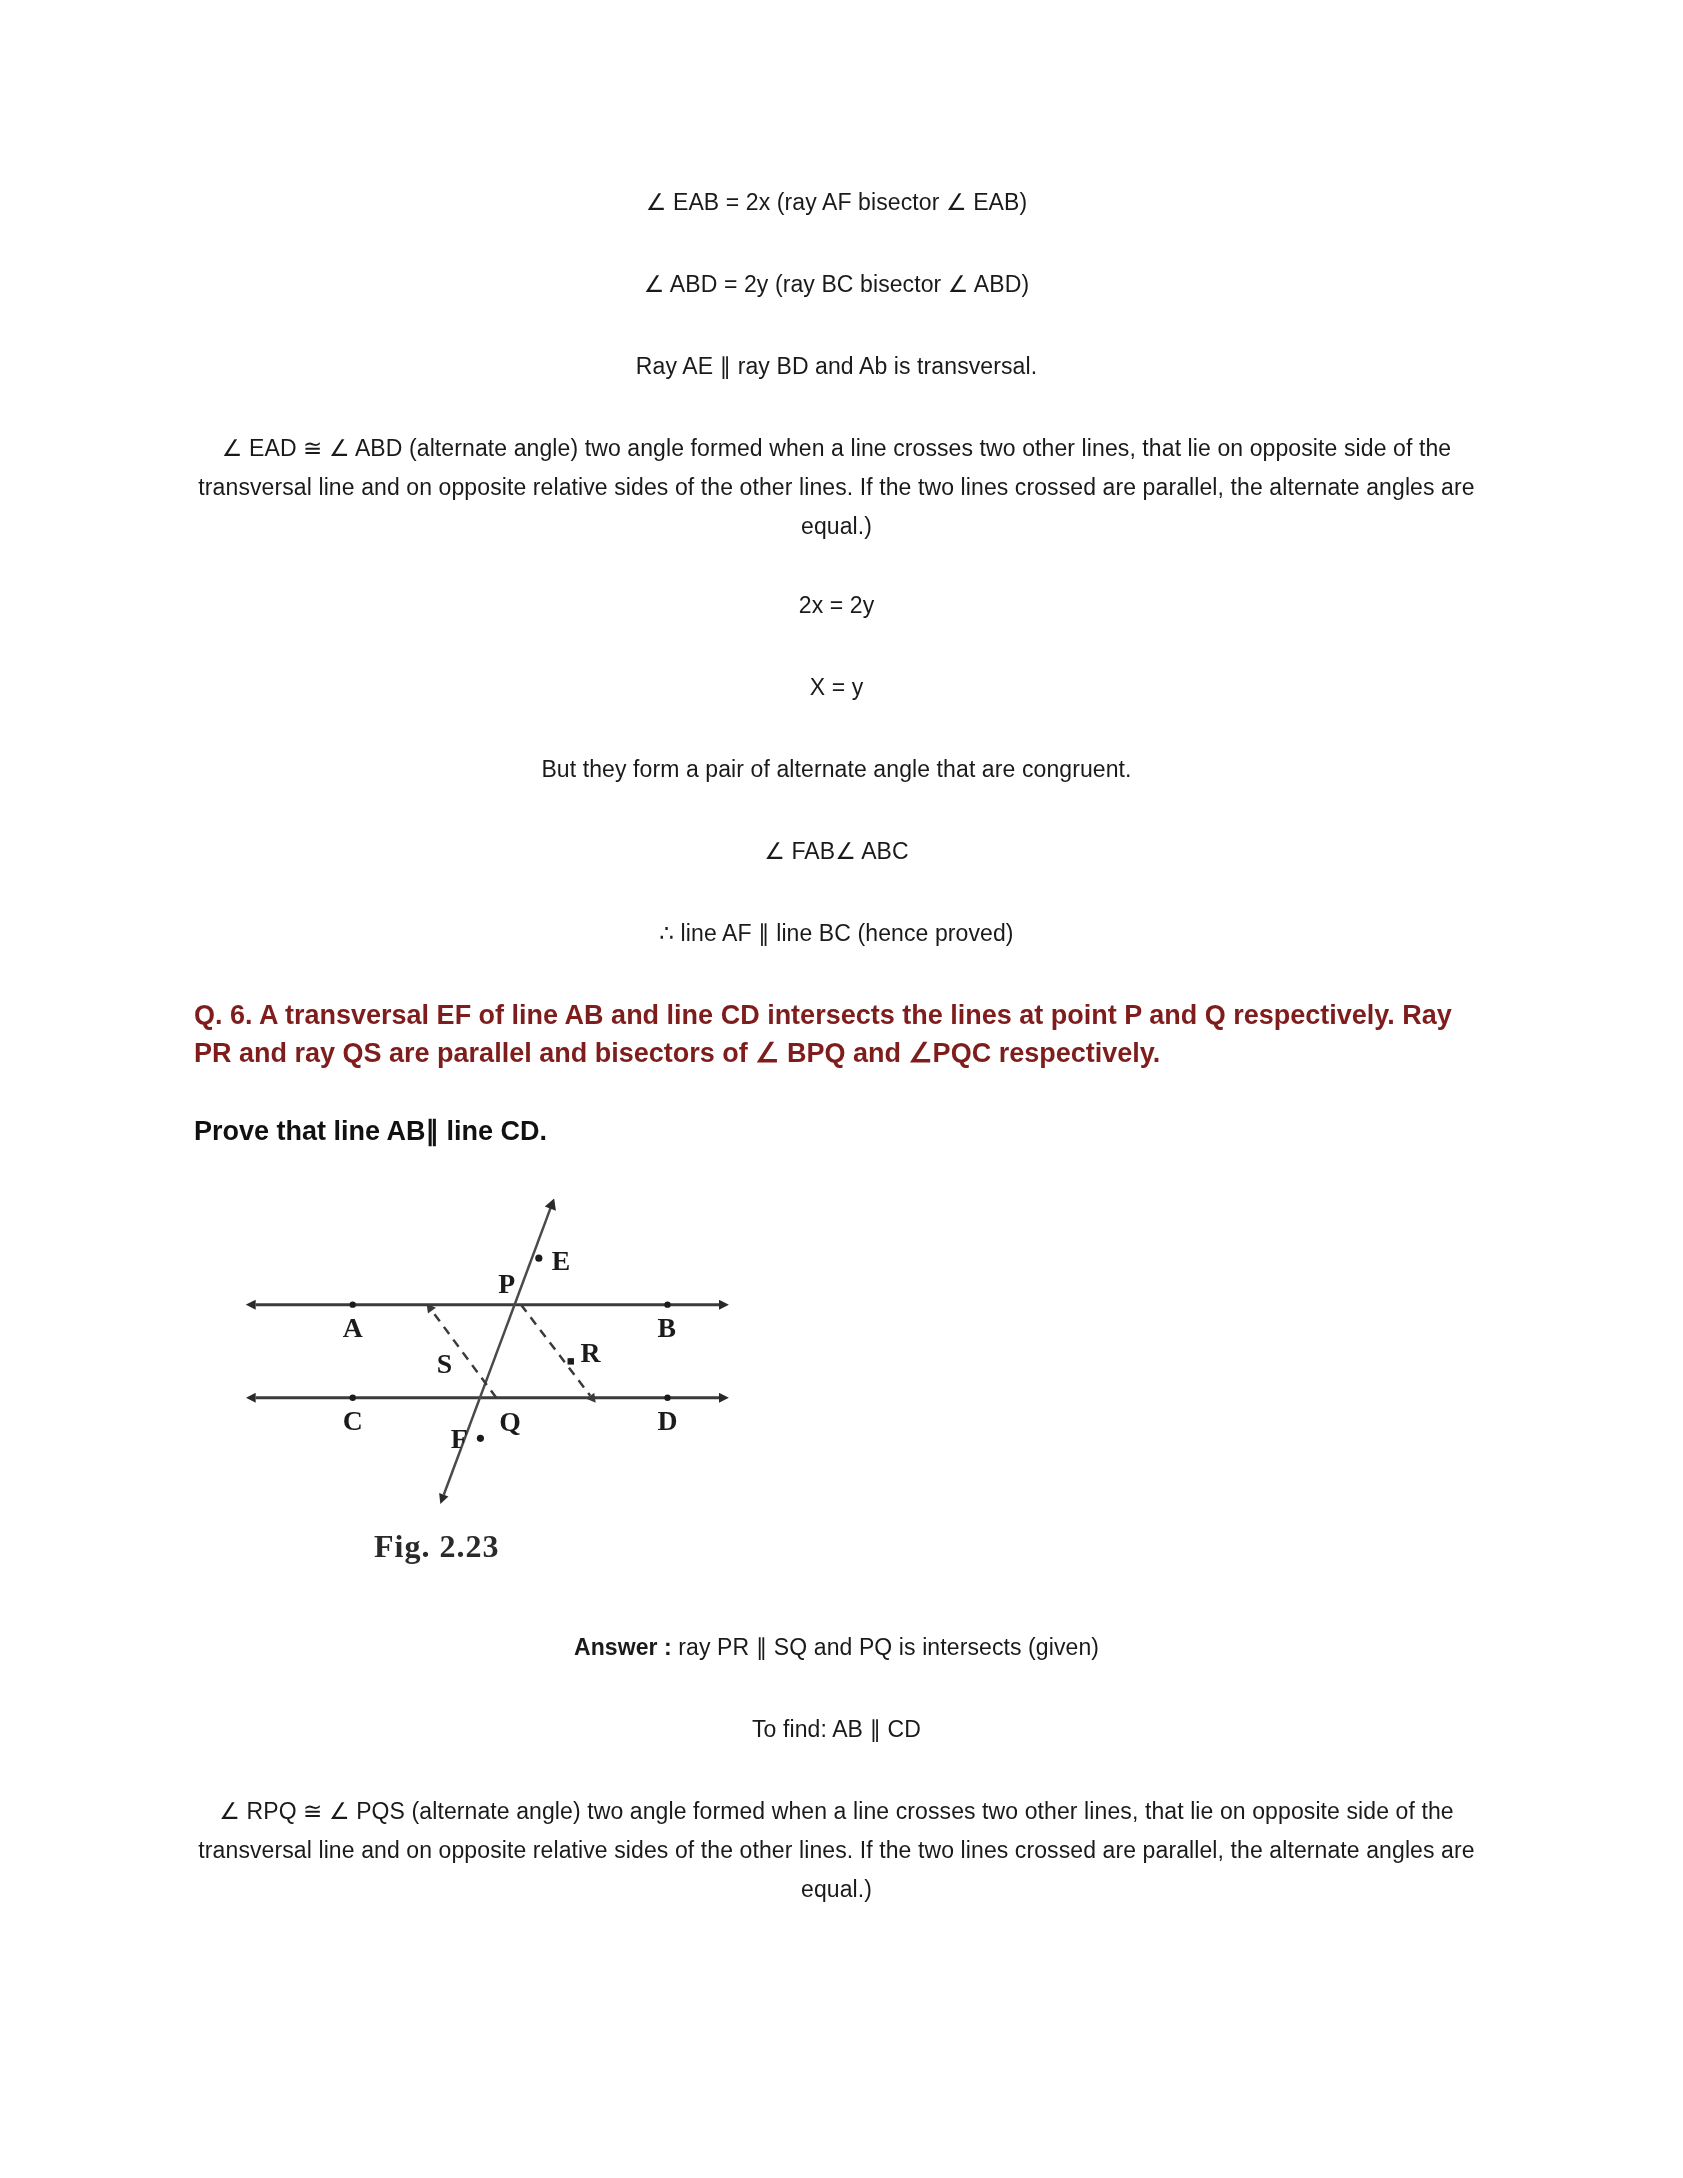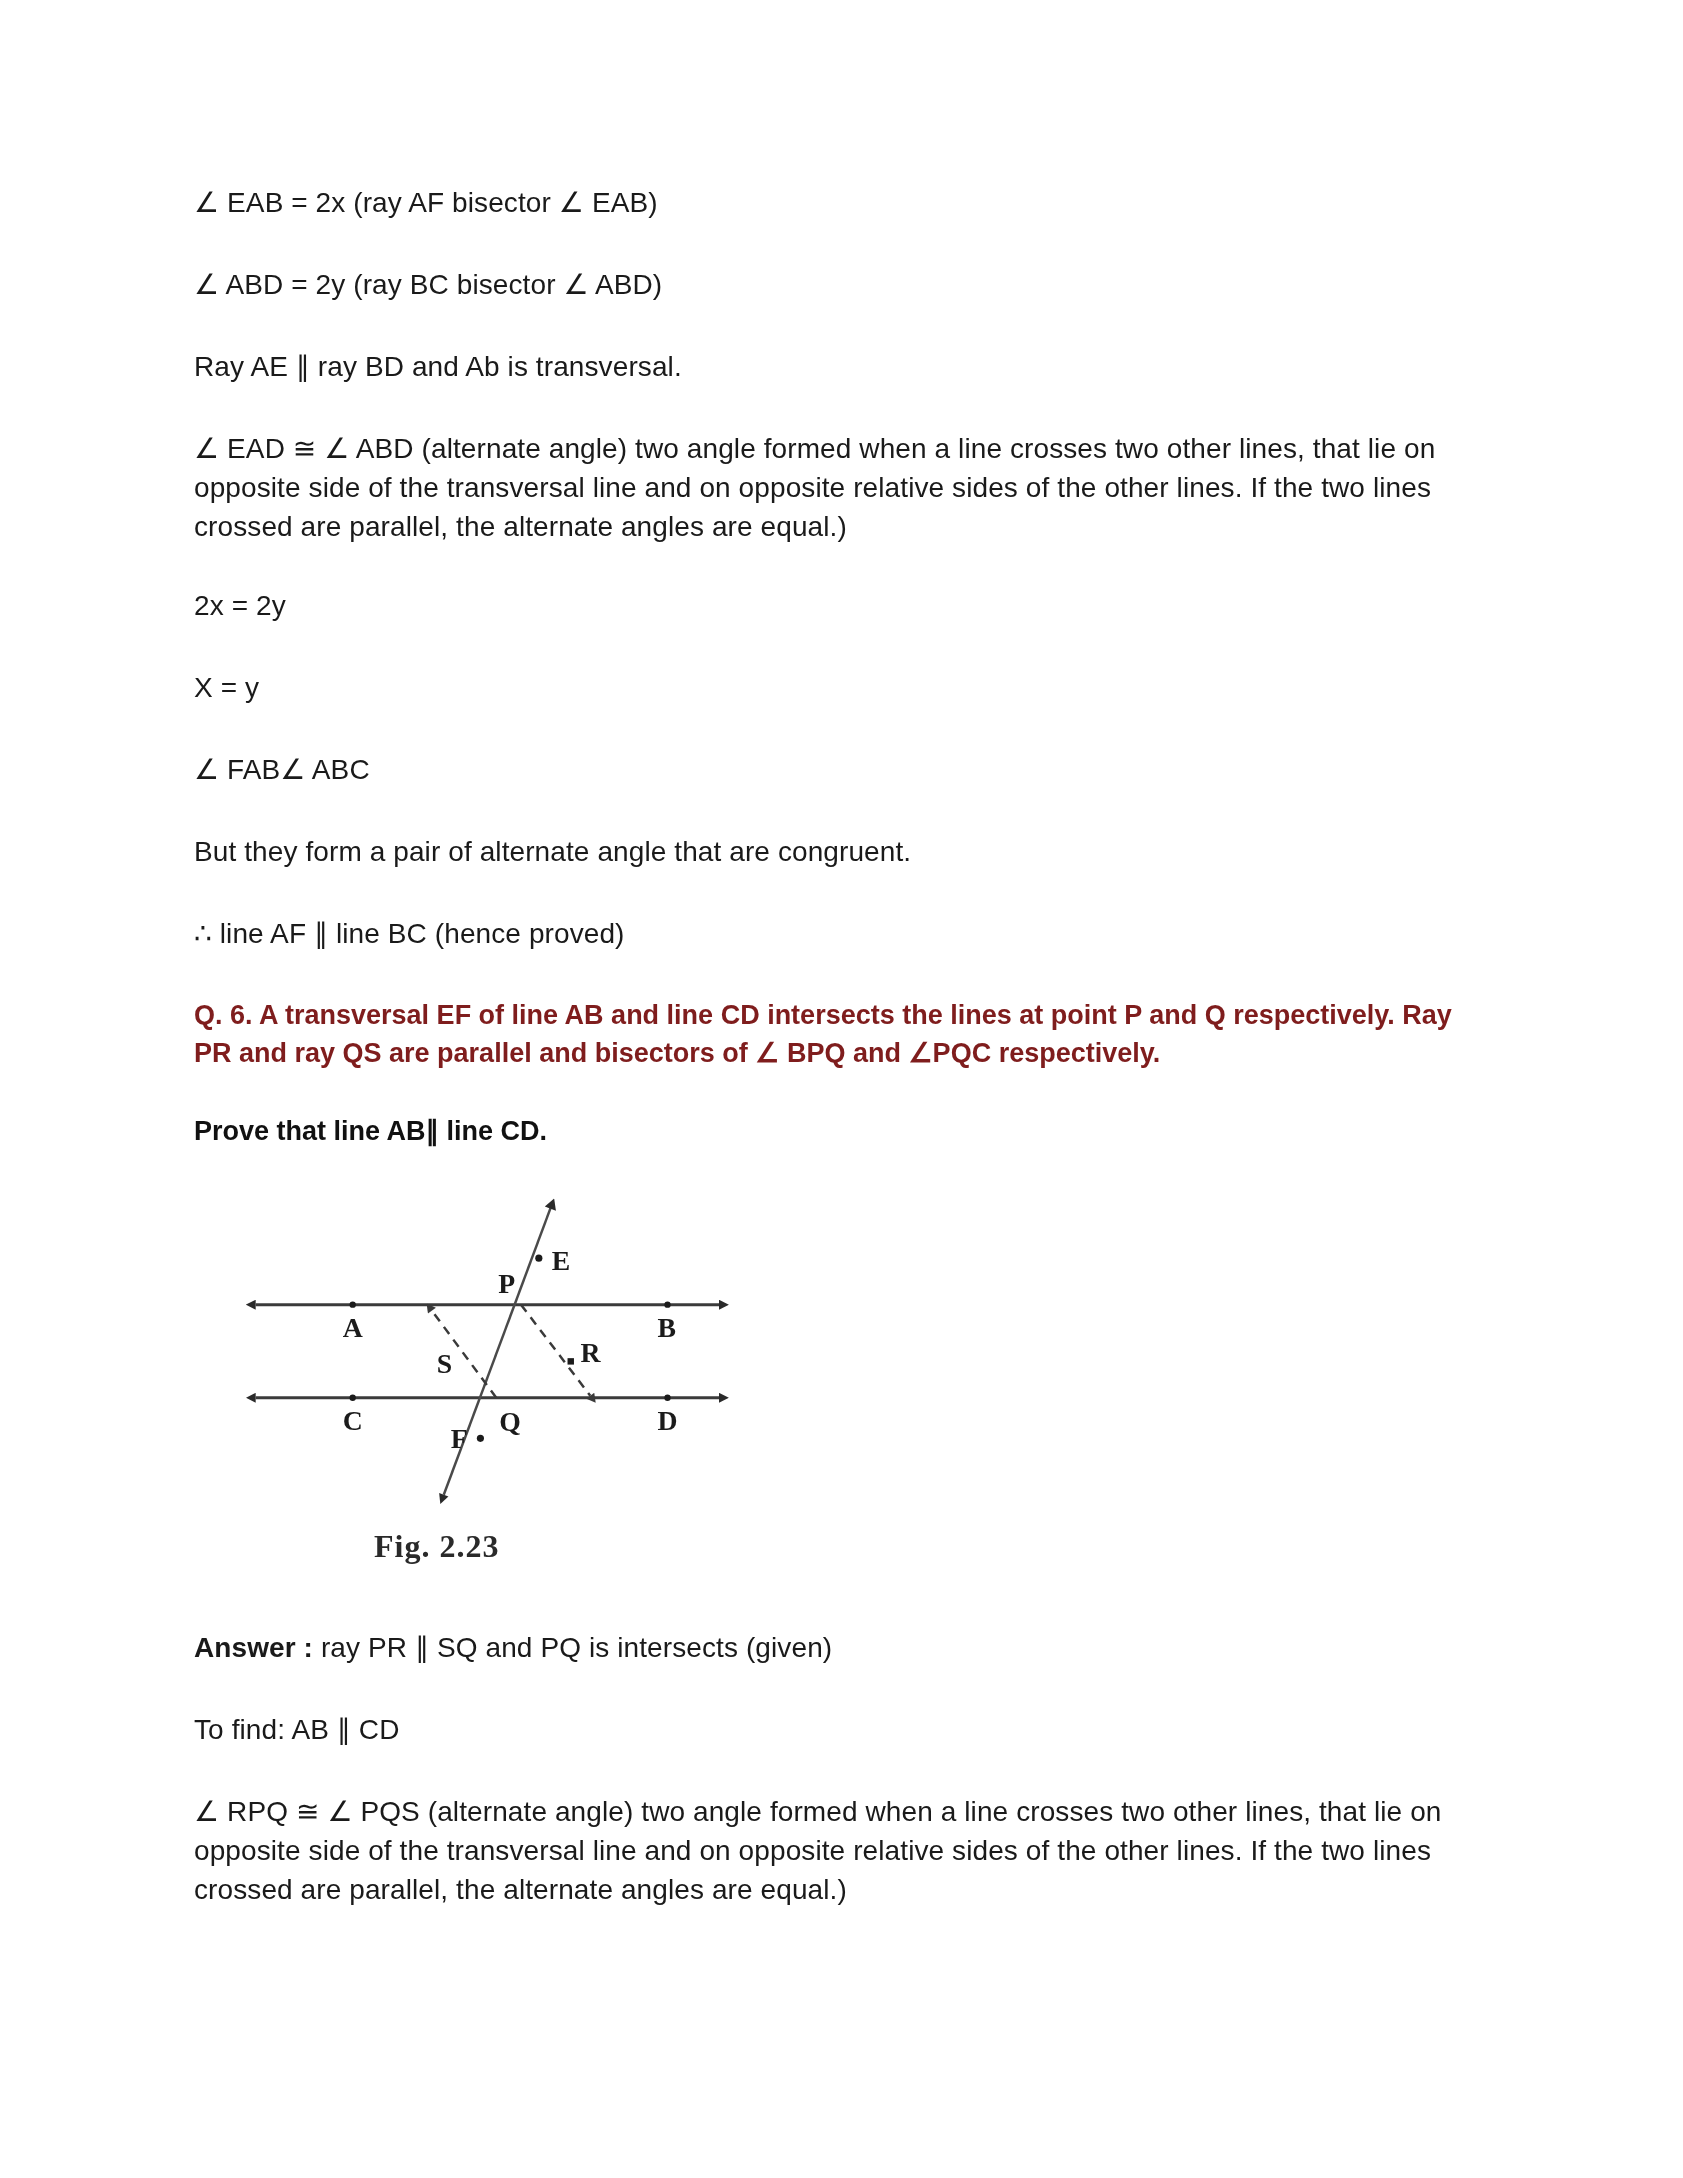--- a/index.html
+++ b/index.html
@@ -22,25 +22,26 @@
     height: 2178px;
     background: #ffffff;
   }
   .content {
     position: absolute;
     left: 194px;
     top: 183px;
     width: 1297px;
   }
   .para {
-    font-size: 28px;
+    font-size: 23px;
     line-height: 39px;
     margin: 0 12px 43px 0;
     color: #1a1a1a;
     letter-spacing: 0.1px;
+    text-align: center;
   }
   .para.block {
     margin-bottom: 40px;
   }
   .qpara {
     font-size: 27px;
     line-height: 38px;
     font-weight: bold;
     margin: 0 0 40px 0;
     color: #7f1d1d;
@@ -95,23 +96,23 @@
     <p class="para">∠ ABD = 2y (ray BC bisector ∠ ABD)</p>
 
     <p class="para">Ray AE ∥ ray BD and Ab is transversal.</p>
 
     <p class="para block">∠ EAD ≅ ∠ ABD (alternate angle) two angle formed when a line crosses two other lines, that lie on opposite side of the transversal line and on opposite relative sides of the other lines. If the two lines crossed are parallel, the alternate angles are equal.)</p>
 
     <p class="para">2x = 2y</p>
 
     <p class="para">X = y</p>
 
+    <p class="para">But they form a pair of alternate angle that are congruent.</p>
+
     <p class="para">∠ FAB∠ ABC</p>
-
-    <p class="para">But they form a pair of alternate angle that are congruent.</p>
 
     <p class="para">∴ line AF ∥ line BC (hence proved)</p>
 
     <p class="qpara">Q. 6. A transversal EF of line AB and line CD intersects the lines at point P and Q respectively. Ray PR and ray QS are parallel and bisectors of ∠ BPQ and ∠PQC respectively.</p>
 
     <p class="prove">Prove that line AB∥ line CD.</p>
 
     <div class="figure-wrap">
       <svg width="693" height="396" viewBox="0 0 700 400" xmlns="http://www.w3.org/2000/svg">
         <defs>

